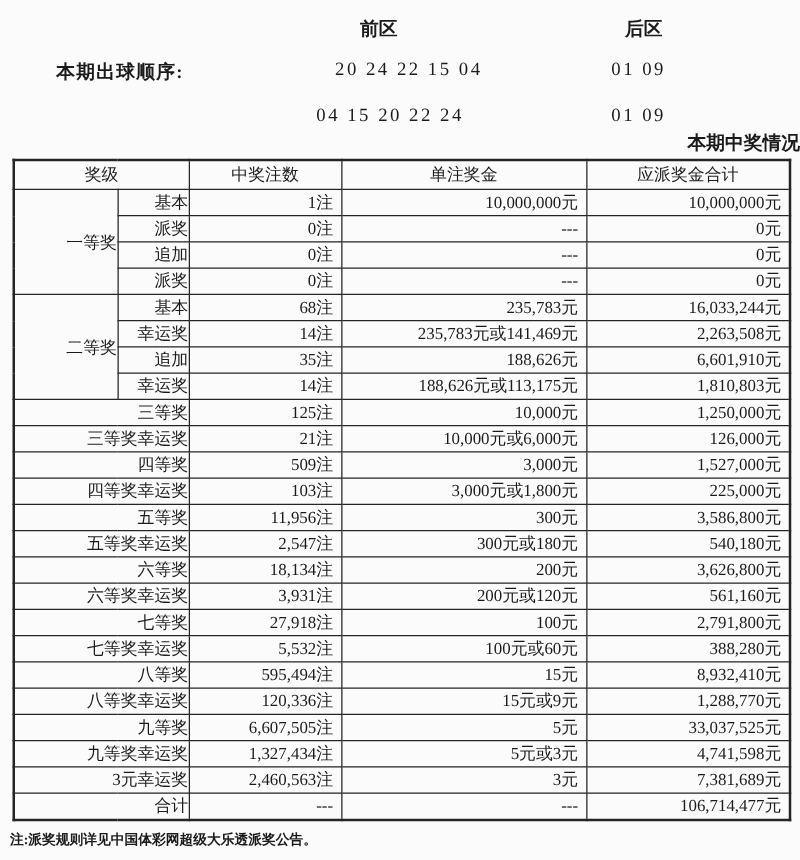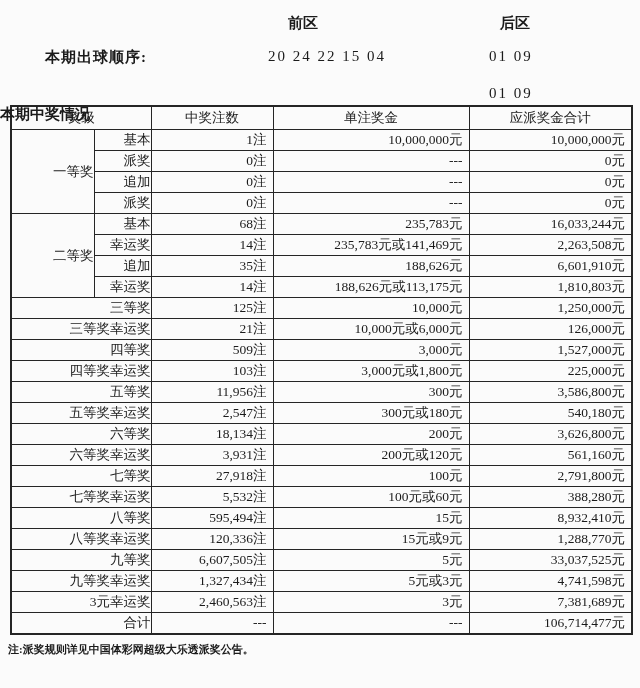--- a/index.html
+++ b/index.html
@@ -4,28 +4,28 @@
 <style>
   html,body { margin:0; padding:0; }
   body {
     width:640px; height:688px;
     background:#fbfbfb;
     color:#1b1b1b;
     font-family:"Liberation Serif","DejaVu Serif",serif;
     position:relative;
     overflow:hidden;
   }
-  .top { position:relative; height:105px; font-size:15px; }
+  .top { position:relative; height:127px; font-size:15px; }
   .abs { position:absolute; white-space:pre; }
   .zone-label { font-weight:600; }
   .row-label { font-weight:600; letter-spacing:1px; }
   .balls { letter-spacing:2px; }
   .section-title {
     position:absolute; left:0; width:640px; top:105px;
-    text-align:left; font-weight:600; font-size:15px;
+    text-align:right; font-weight:600; font-size:15px;
   }
   table {
     border-collapse:collapse;
     table-layout:fixed;
     margin-left:10px;
     width:622px;
     border:2px solid #252525;
     font-size:13.5px;
     background:#fbfbfb;
   }
@@ -51,20 +51,21 @@
 <body>
 
 <div class="top">
   <span class="abs zone-label" style="left:288px; top:14px;">前区</span>
   <span class="abs zone-label" style="left:500px; top:14px;">后区</span>
 
   <span class="abs row-label" style="left:45px; top:48px;">本期出球顺序:</span>
   <span class="abs balls" style="left:268px; top:48px;">20 24 22 15 04</span>
   <span class="abs balls" style="left:489px; top:48px;">01 09</span>
 
+  <span class="abs balls" style="left:253px; top:85px;">04 15 20 22 24</span>
   <span class="abs balls" style="left:489px; top:85px;">01 09</span>
 
   <div class="section-title">本期中奖情况</div>
 </div>
 
 <table>
   <colgroup>
     <col style="width:83px">
       <col style="width:57px">
       <col style="width:122px">

